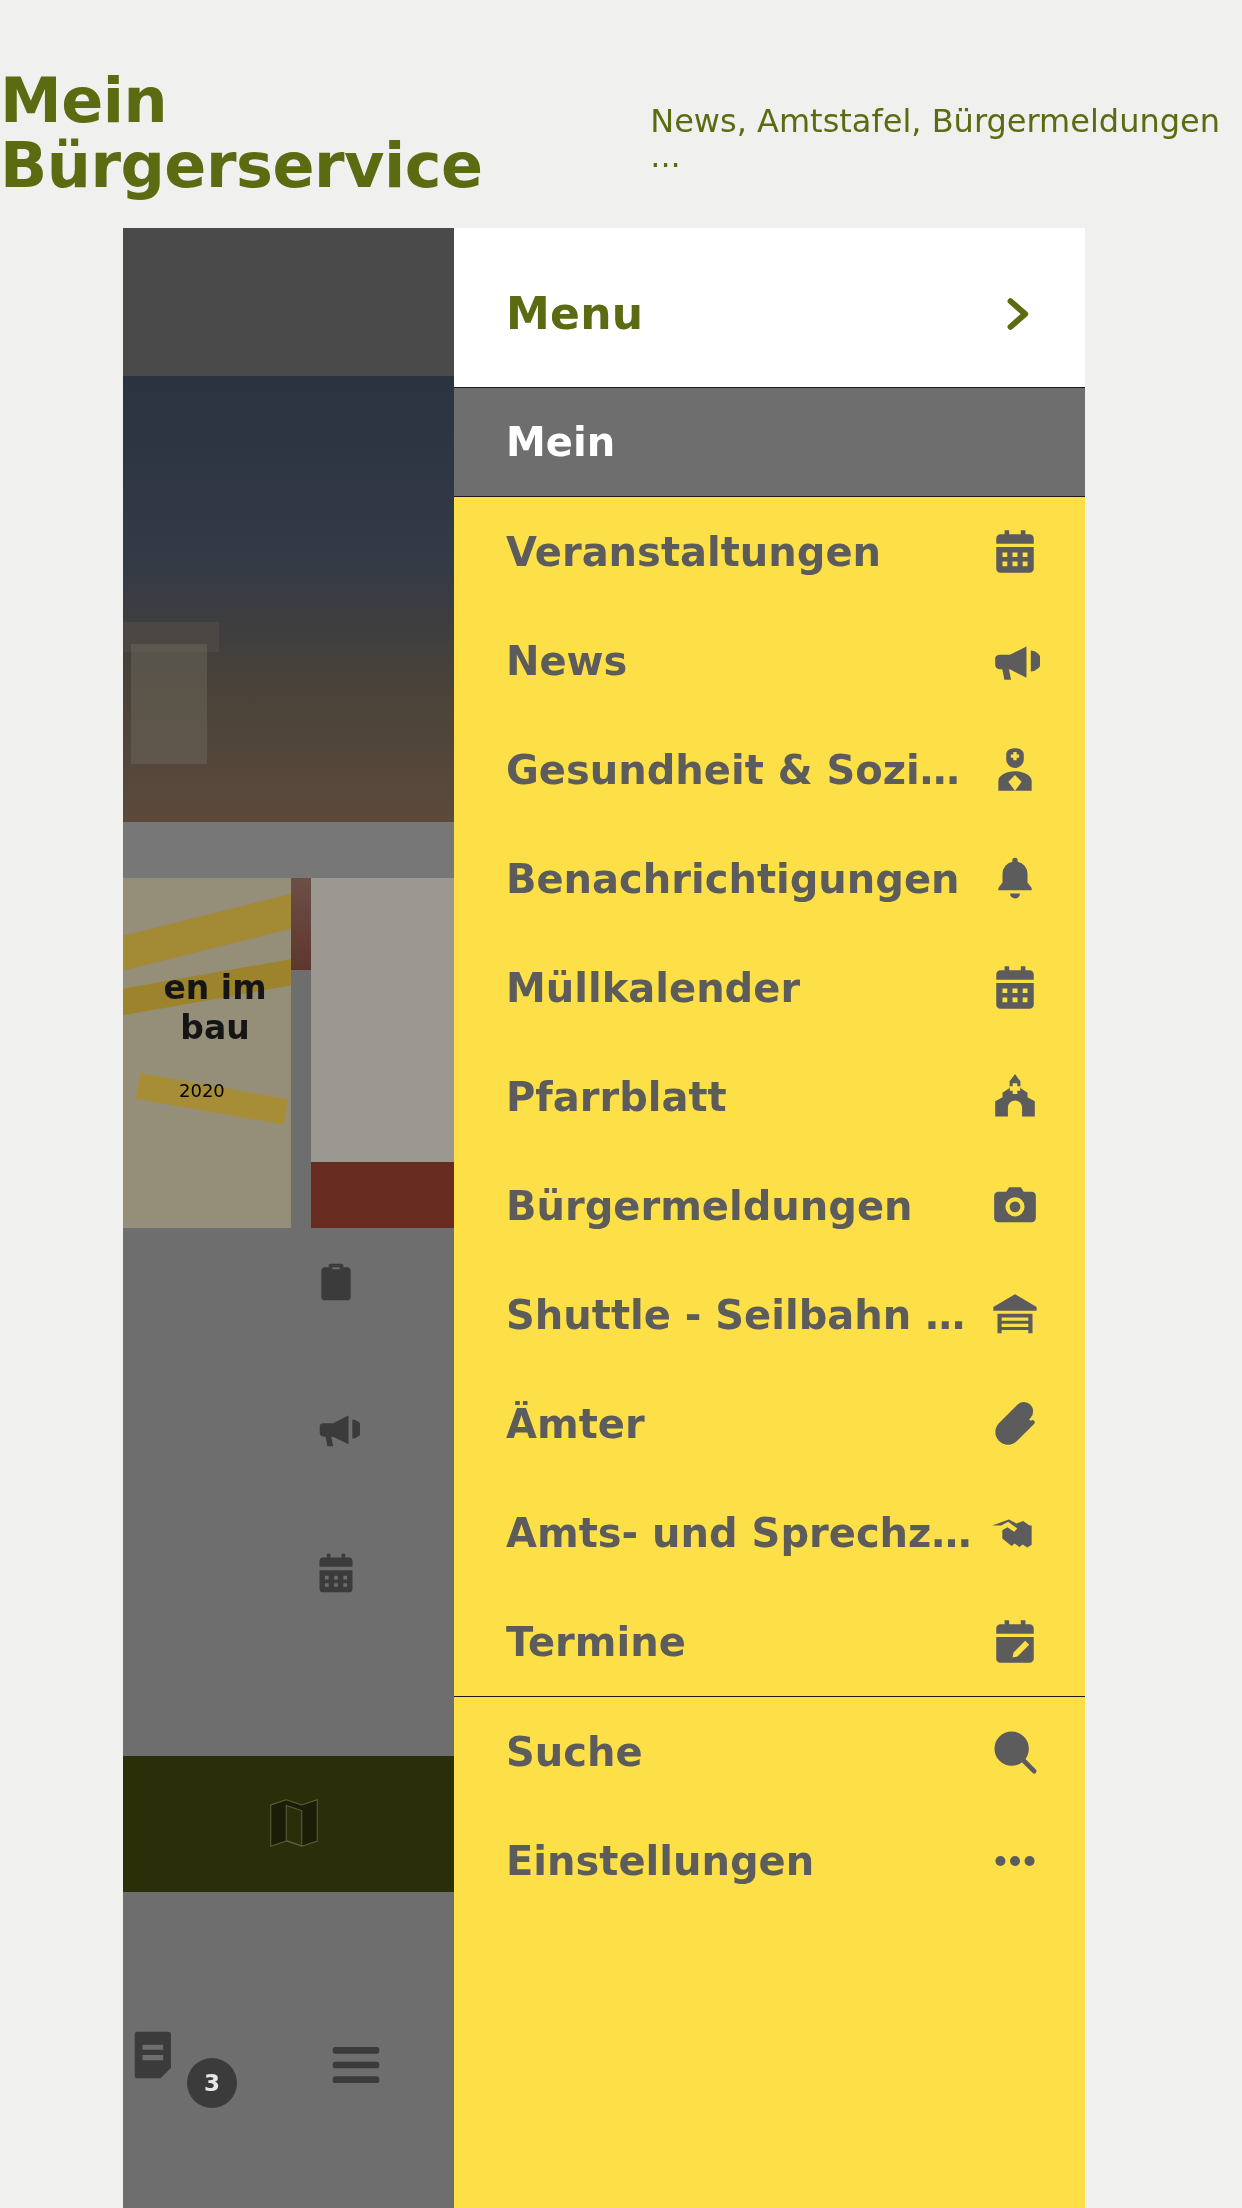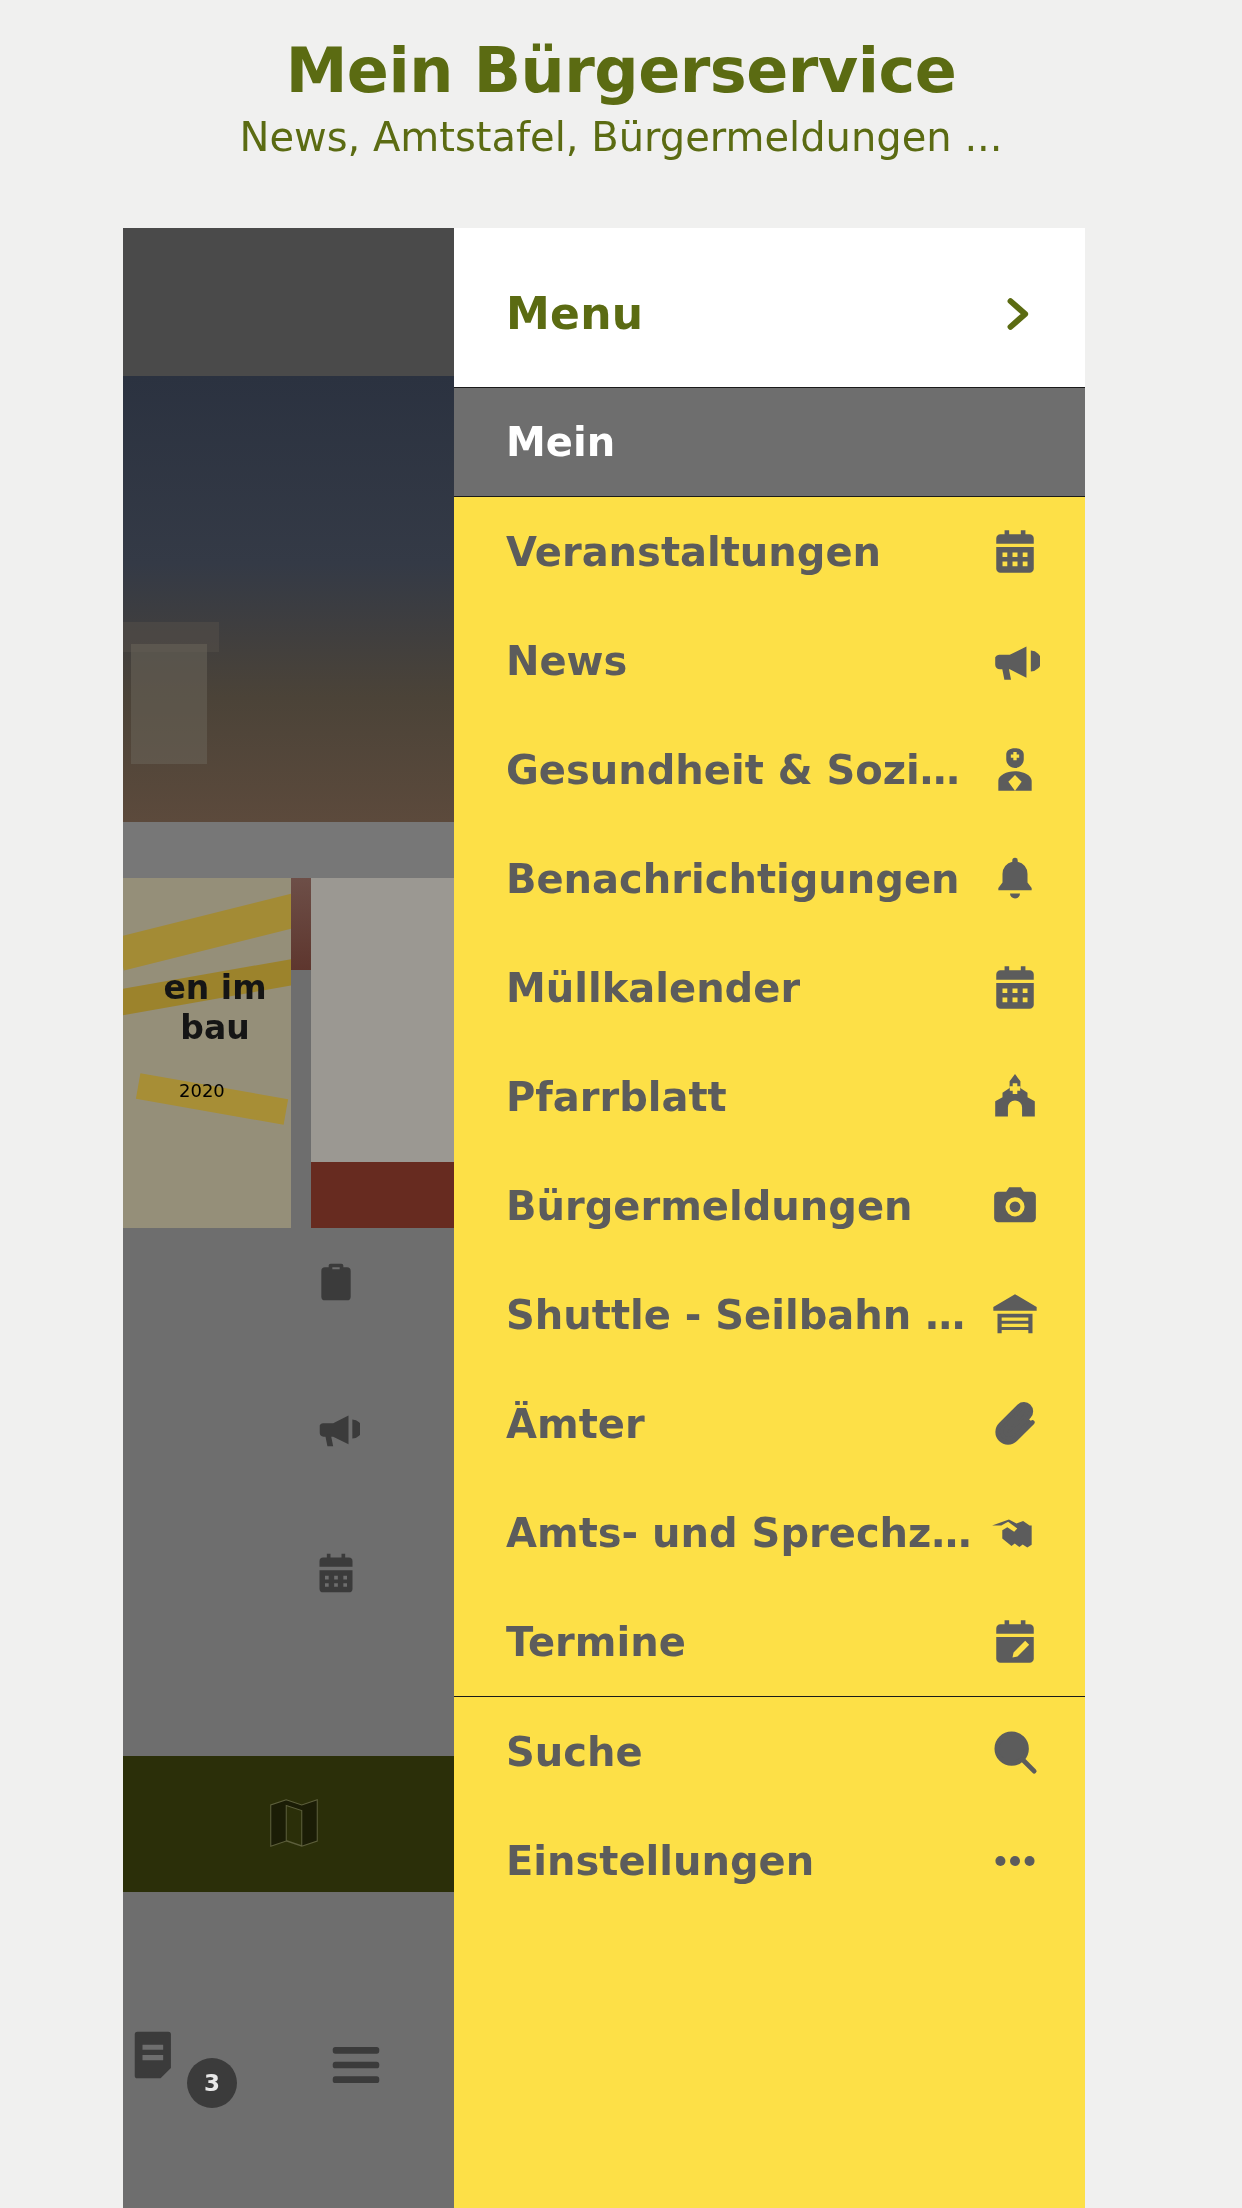--- a/index.html
+++ b/index.html
@@ -7,29 +7,29 @@
     width:1242px;height:2208px;
     background:#f0f0ef;
     font-family:"DejaVu Sans","Liberation Sans",sans-serif;
     overflow:hidden;
     position:relative;
   }
   
   #page-header{
     position:absolute;left:0;top:0;width:1242px;height:228px;
     background:#f0f0ef;
-    display:flex;flex-direction:column;align-items:center;justify-content:flex-start;
+    display:flex;flex-direction:row;align-items:center;justify-content:flex-start;
     padding-top:38px;box-sizing:border-box;
   }
   #app-title{
     font-size:62px;font-weight:bold;color:#5b6b12;
     letter-spacing:-.5px;line-height:1.05;margin:0;
   }
   #app-subtitle{
-    font-size:40px;font-weight:400;color:#5b6b12;
+    font-size:32px;font-weight:400;color:#5b6b12;
     margin-top:12px;line-height:1.1;
   }
   
   #phone{
     position:absolute;left:123px;top:228px;
     width:962px;height:1980px;
     background:#ffffff;overflow:hidden;
   }
   
   #app-behind{

